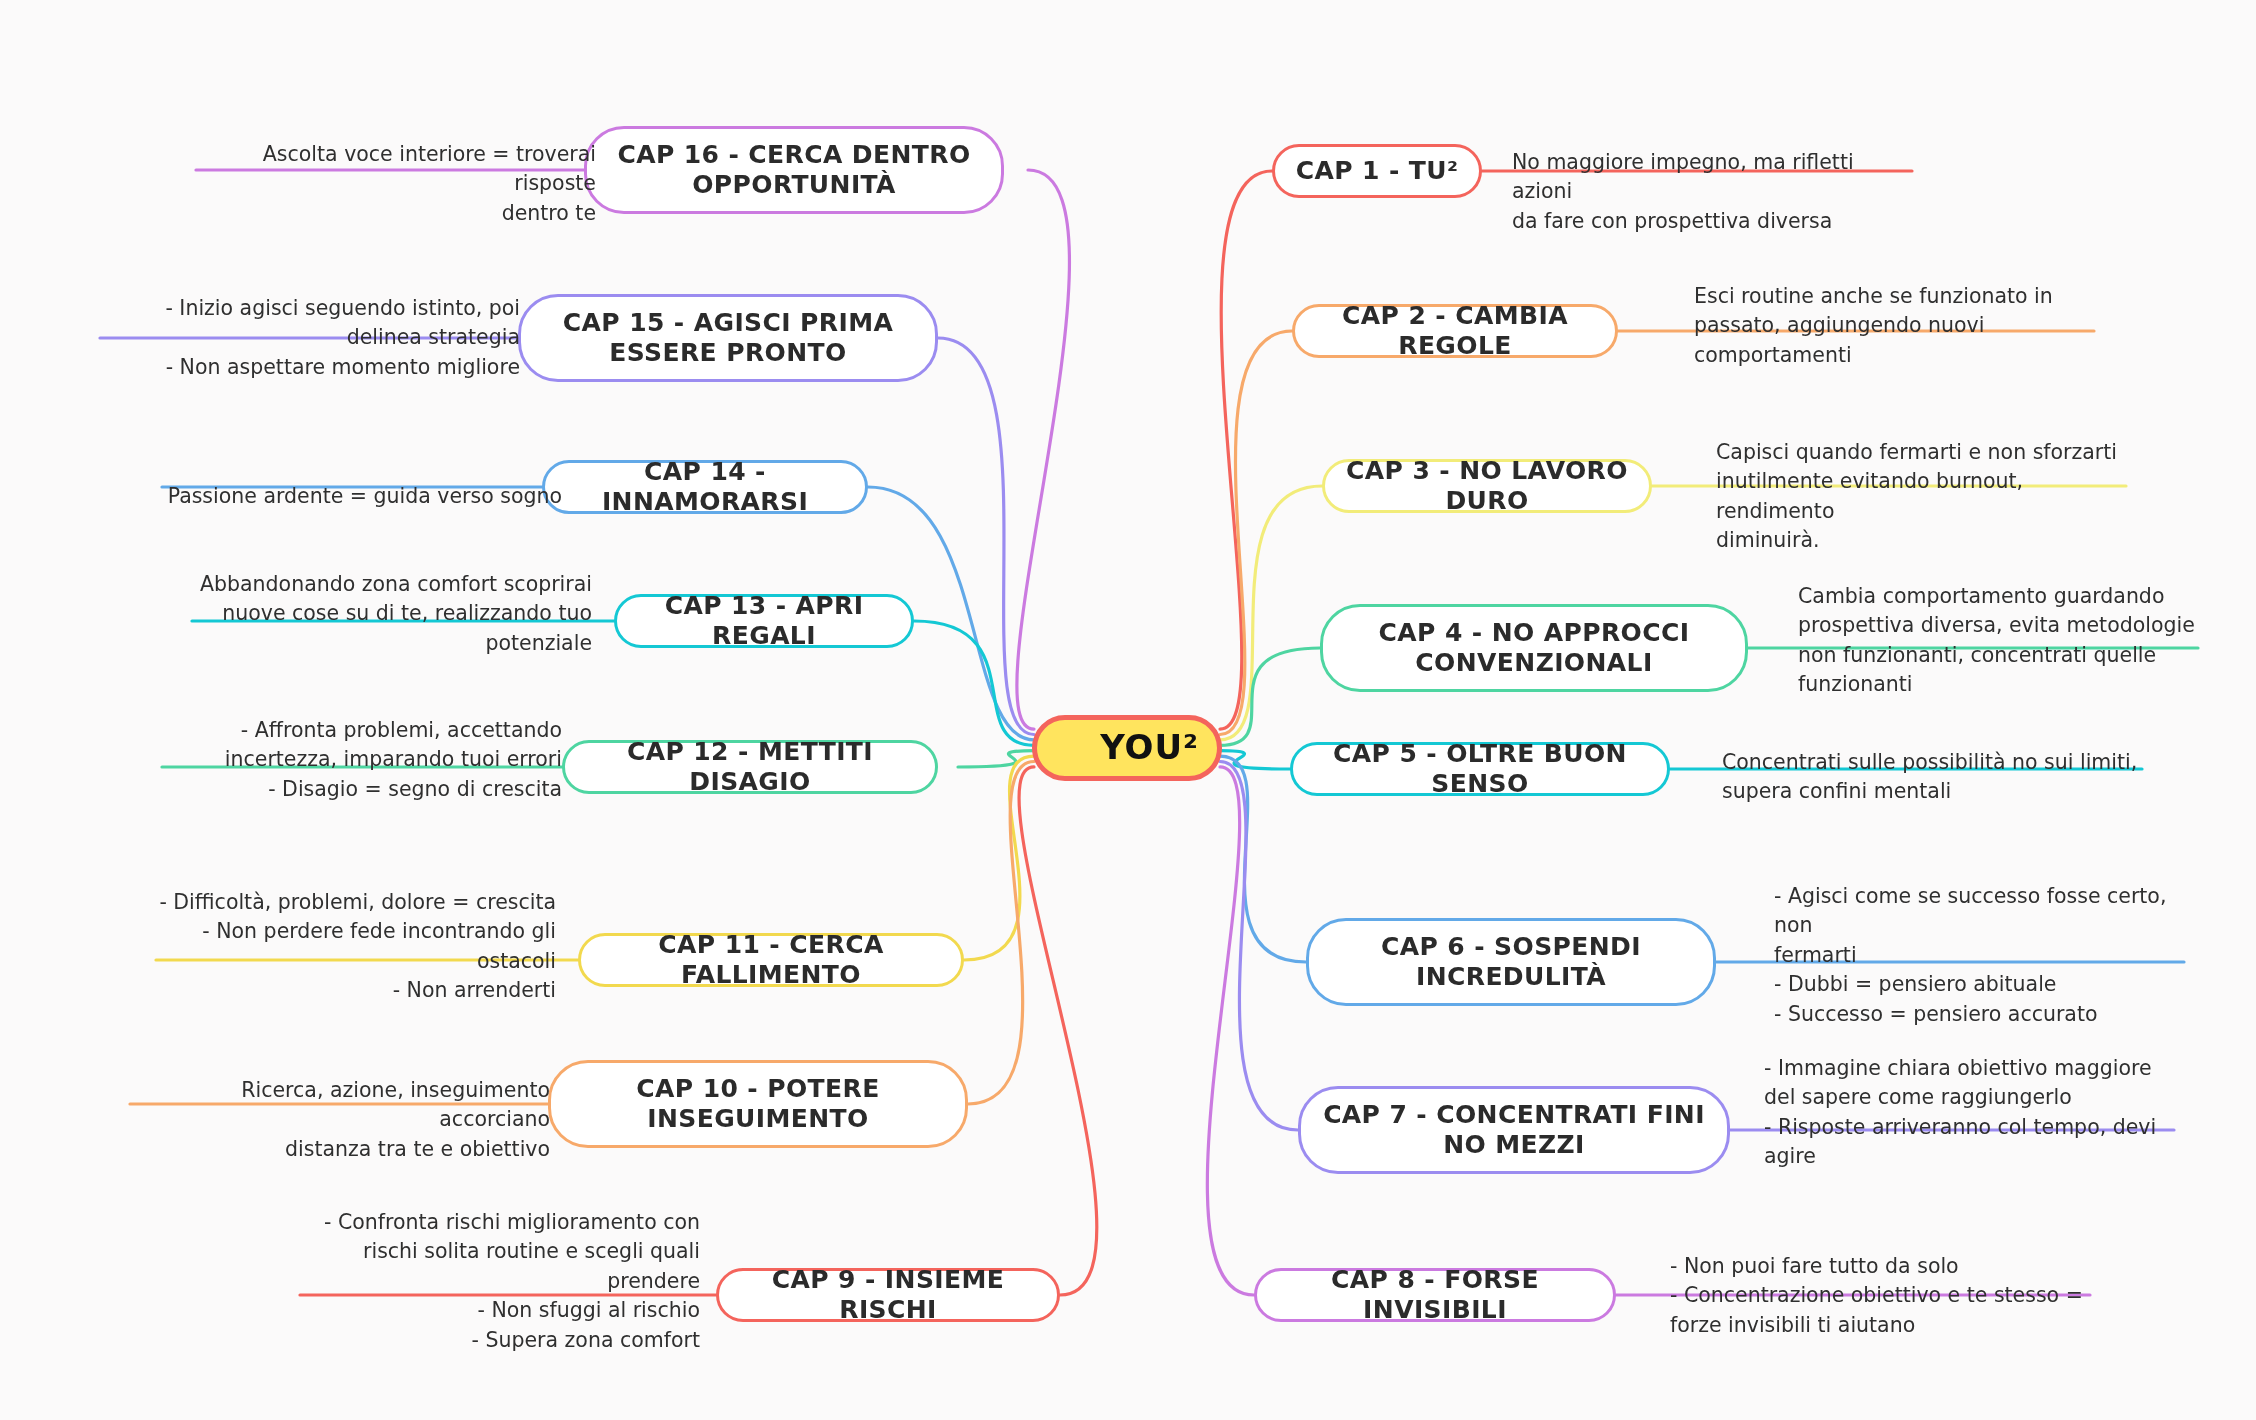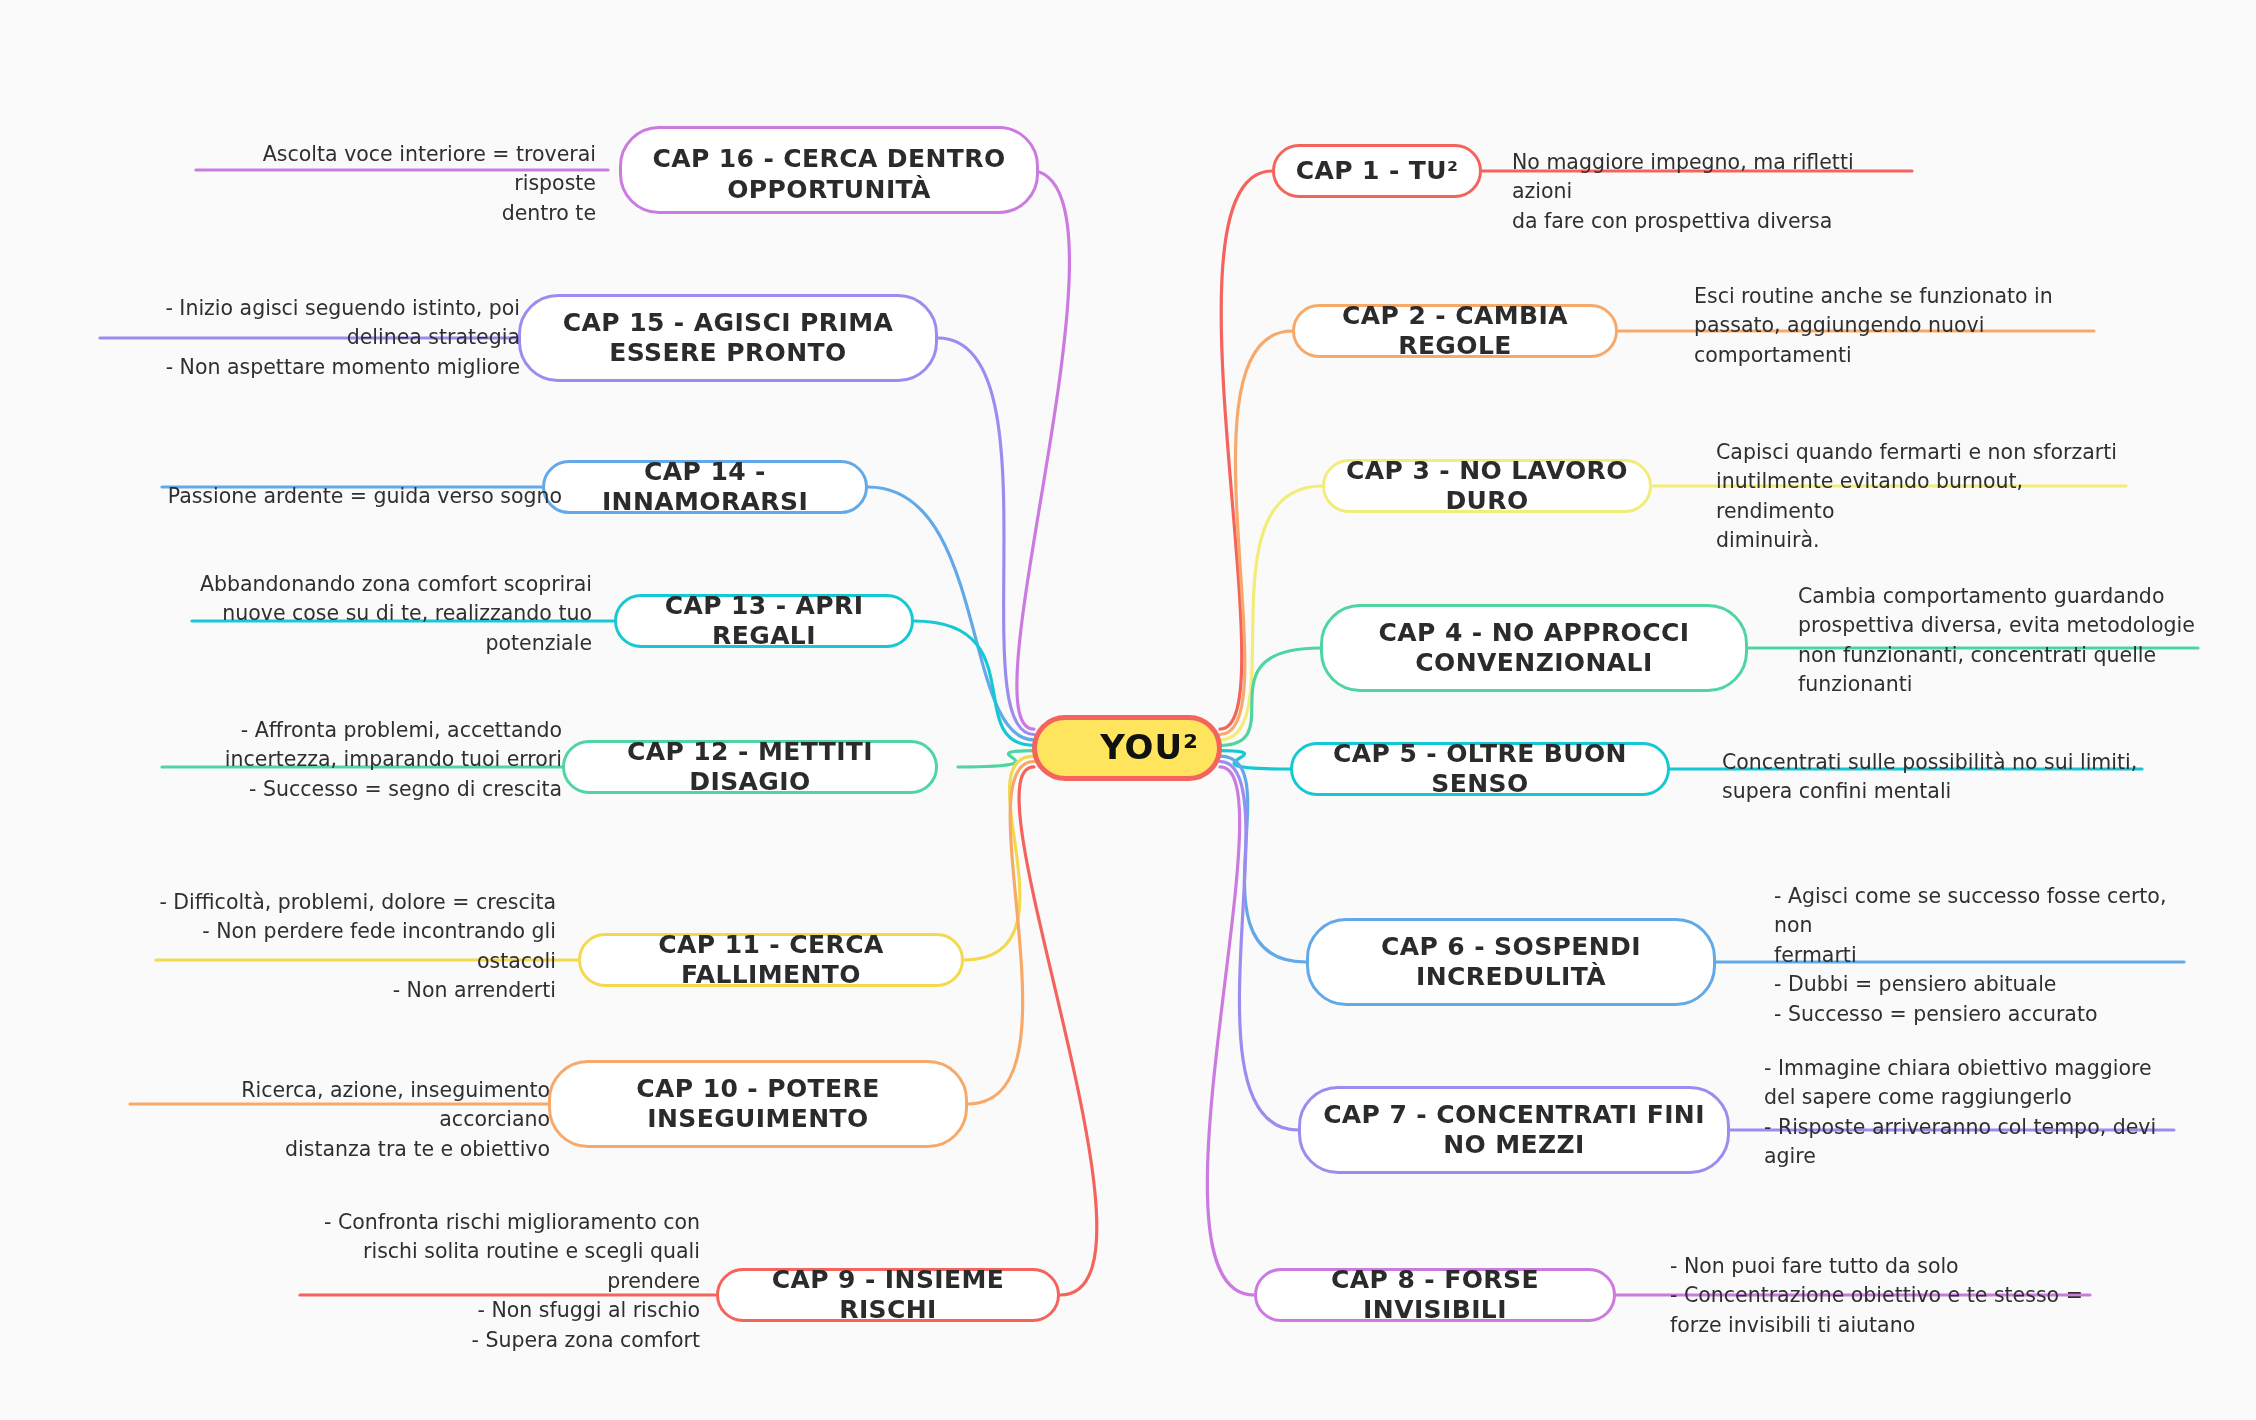--- a/index.html
+++ b/index.html
@@ -176,21 +176,21 @@
 
   <div class="node" id="node-cap8" style="left: 1254px; top: 1268px; width: 362px; height: 54px; border-color: rgb(203, 122, 224);">
     <span>CAP 8 - FORSE INVISIBILI</span>
   </div>
   <div class="annot right" id="annot-cap8" style="left:1670px; top:1222px; width:420px;">
     <span>- Non puoi fare tutto da solo
 - Concentrazione obiettivo e te stesso =
 forze invisibili ti aiutano</span>
   </div>
 
-  <div class="node" id="node-cap16" style="left: 619px; top: 126px; width: 420px; height: 88px; border-color: rgb(203, 122, 224); align-items: flex-end;">
+  <div class="node" id="node-cap16" style="left: 584px; top: 126px; width: 420px; height: 88px; border-color: rgb(203, 122, 224);">
     <span>CAP 16 - CERCA DENTRO
 OPPORTUNITÀ</span>
   </div>
   <div class="annot left" id="annot-cap16" style="left:196px; top:110px; width:400px;">
     <span>Ascolta voce interiore = troverai risposte
 dentro te</span>
   </div>
 
   <div class="node" id="node-cap15" style="left: 518px; top: 294px; width: 420px; height: 88px; border-color: rgb(155, 140, 240);">
     <span>CAP 15 - AGISCI PRIMA
@@ -217,21 +217,21 @@
 nuove cose su di te, realizzando tuo
 potenziale</span>
   </div>
 
   <div class="node" id="node-cap12" style="left: 562px; top: 740px; width: 376px; height: 54px; border-color: rgb(78, 213, 161);">
     <span>CAP 12 - METTITI DISAGIO</span>
   </div>
   <div class="annot left" id="annot-cap12" style="left:162px; top:686px; width:400px;">
     <span>- Affronta problemi, accettando
 incertezza, imparando tuoi errori
-- Successo = segno di crescita</span>
+- Disagio = segno di crescita</span>
   </div>
 
   <div class="node" id="node-cap11" style="left: 578px; top: 933px; width: 386px; height: 54px; border-color: rgb(242, 217, 78);">
     <span>CAP 11 - CERCA FALLIMENTO</span>
   </div>
   <div class="annot left" id="annot-cap11" style="left:156px; top:858px; width:400px;">
     <span>- Difficoltà, problemi, dolore = crescita
 - Non perdere fede incontrando gli
 ostacoli
 - Non arrenderti</span>

